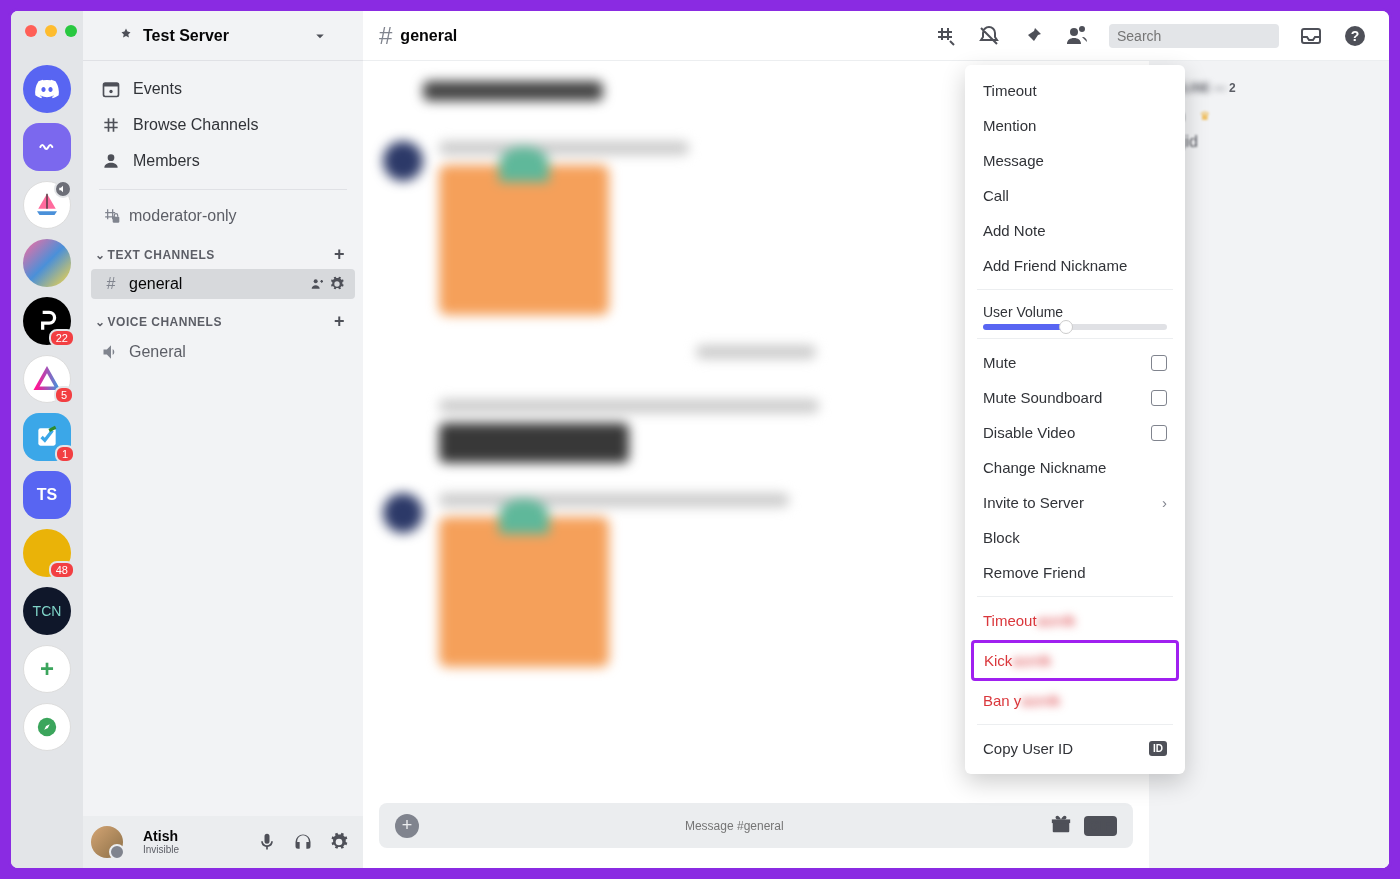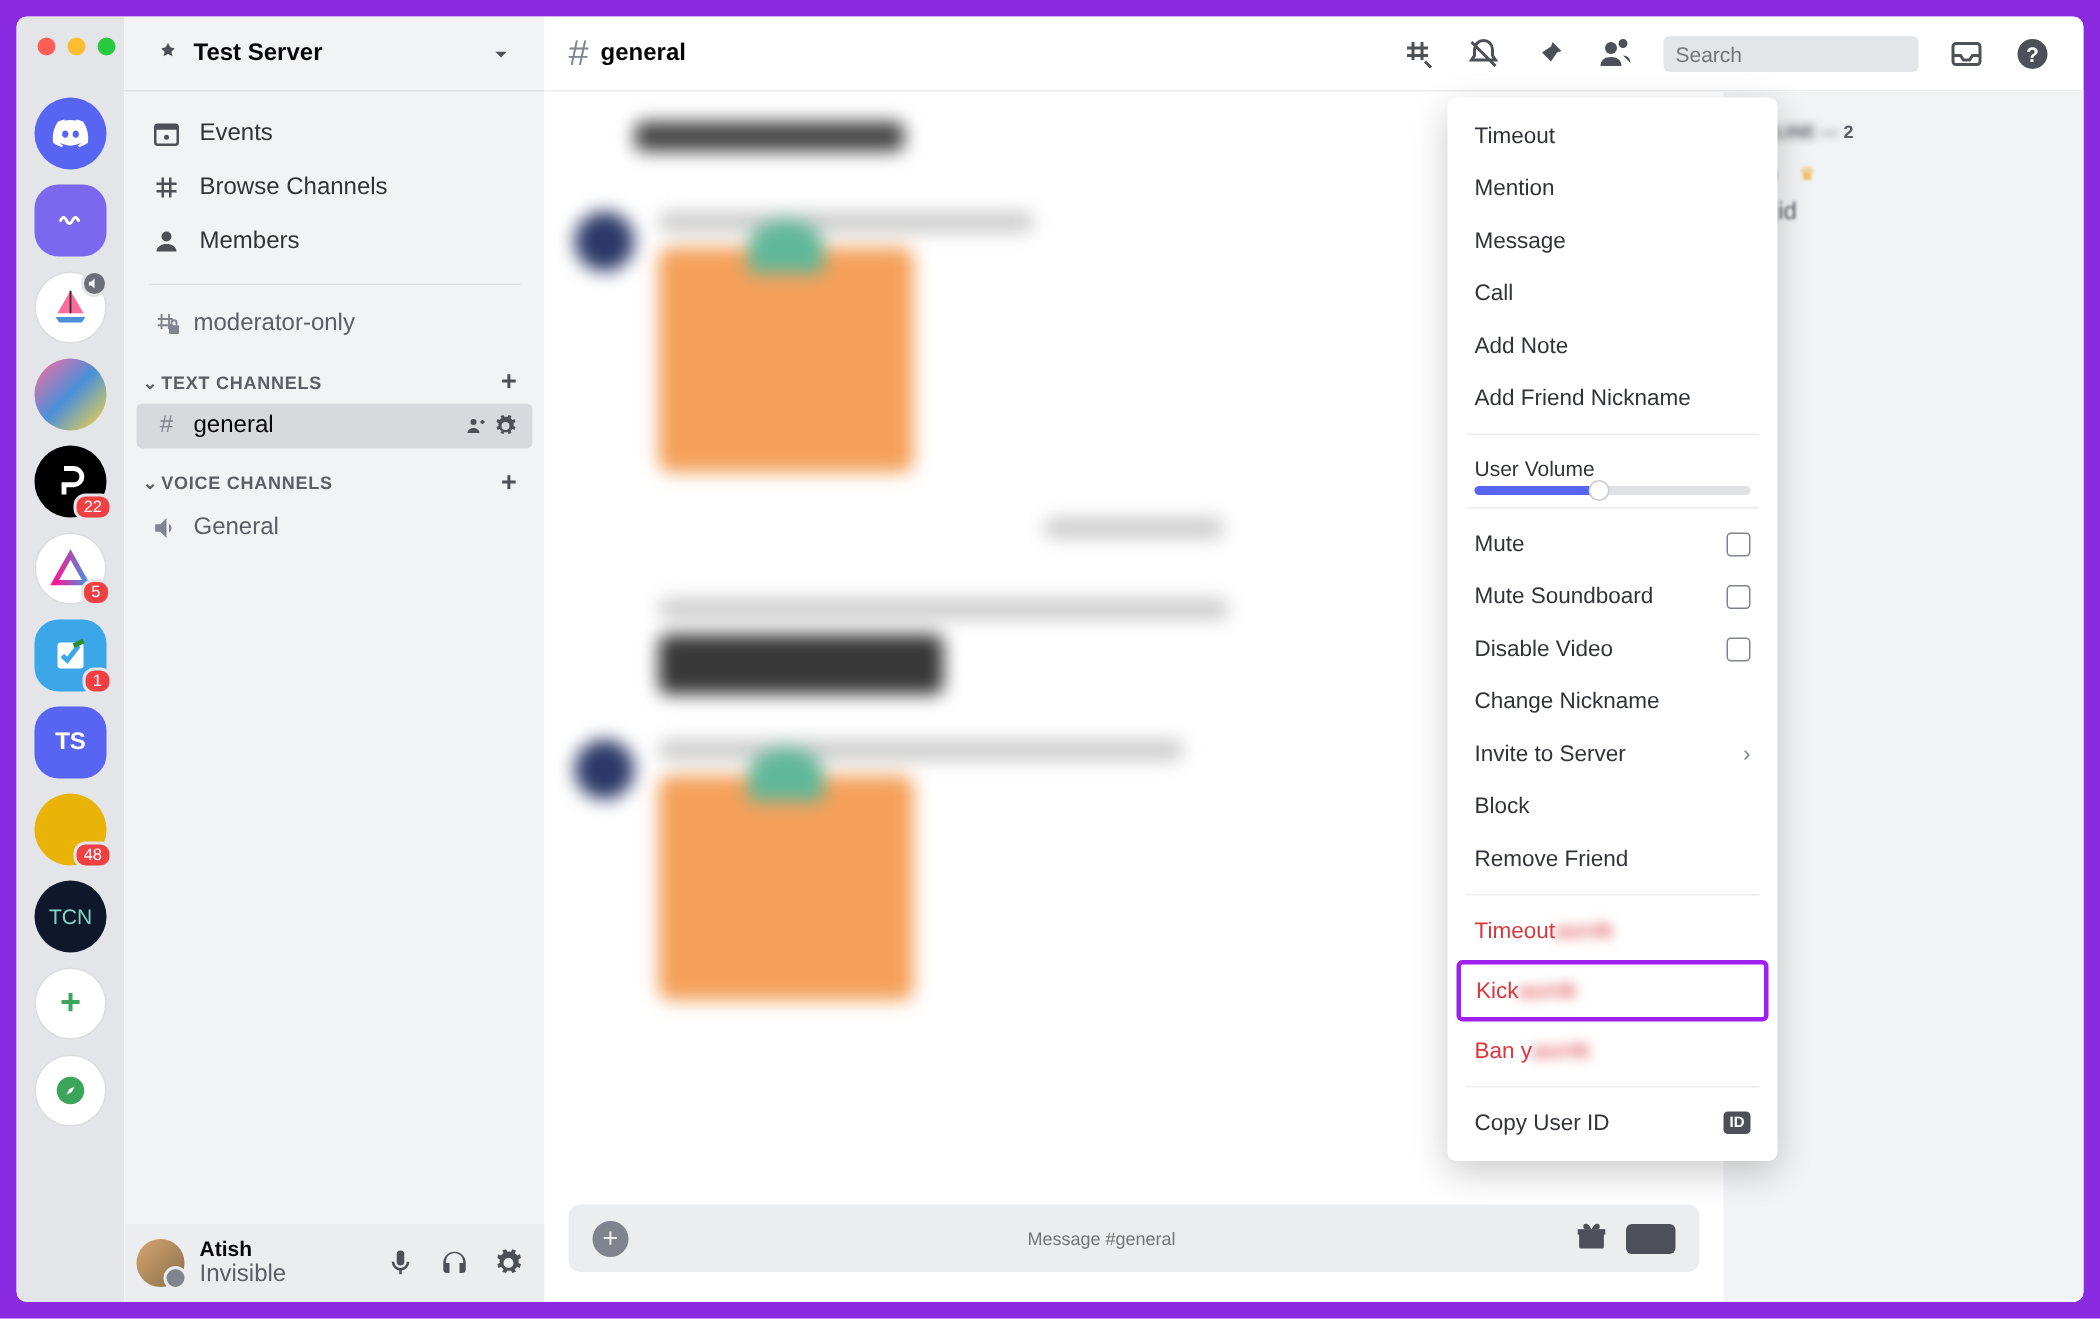--- a/index.html
+++ b/index.html
@@ -10,43 +10,43 @@
 .light.red { background: #ff5f57; }
 .light.yellow { background: #febc2e; }
 .light.green { background: #28c840; }
 .body-row { display: flex; height: 100%; }
 .server-col { width: 72px; background: #e3e5e8; display: flex; flex-direction: column; align-items: center; padding-top: 54px; gap: 10px; flex-shrink: 0; }
 .server-item { width: 48px; height: 48px; border-radius: 50%; display: flex; align-items: center; justify-content: center; font-weight: bold; font-size: 18px; position: relative; cursor: pointer; }
 .server-item.rounded { border-radius: 16px; }
 .server-badge { position: absolute; bottom: -2px; right: -4px; background: #f23f42; color: #fff; font-size: 11px; font-weight: 400; padding: 1px 5px; border-radius: 8px; border: 2px solid #e3e5e8; }
 .server-speaker { position: absolute; top: -2px; right: -2px; background: #6d6f78; width: 18px; height: 18px; border-radius: 50%; display: flex; align-items: center; justify-content: center; border: 2px solid #e3e5e8; }
 .channel-col { width: 280px; background: #f2f3f5; display: flex; flex-direction: column; flex-shrink: 0; }
-.server-header { height: 50px; padding: 0 20px; display: flex; align-items: center; border-bottom: 1px solid #e0e1e5; cursor: pointer; }
+.server-header { height: 50px; padding: 0 34px; display: flex; align-items: center; border-bottom: 1px solid #e0e1e5; cursor: pointer; }
 .server-header .gear { margin-right: 8px; }
 .server-header .name { font-weight: 600; font-size: 16px; color: #060607; flex: 1; }
 .server-header .chev { color: #4e5058; }
 .chan-list { flex: 1; padding: 10px 8px; overflow-y: auto; }
 .top-item { display: flex; align-items: center; gap: 12px; padding: 8px 10px; color: #313338; font-size: 16px; font-weight: 500; border-radius: 4px; cursor: pointer; }
 .top-item svg, .top-item .icon { width: 20px; height: 20px; color: #4e5058; }
 .divider { height: 1px; background: #e0e1e5; margin: 10px 8px; }
 .chan-item { display: flex; align-items: center; gap: 8px; padding: 6px 10px; color: #5c5e66; font-size: 16px; border-radius: 4px; cursor: pointer; }
 .chan-item .hash { width: 20px; text-align: center; color: #80848e; }
 .chan-item.active { background: #d7d9dc; color: #060607; }
 .chan-item.active .label { font-weight: 500; }
 .chan-item .actions { margin-left: auto; display: flex; gap: 4px; }
 .chan-item .actions svg { width: 16px; height: 16px; color: #4e5058; }
 .cat-header { display: flex; align-items: center; padding: 12px 4px 4px 4px; color: #5c5e66; font-size: 12px; font-weight: 600; letter-spacing: 0.5px; cursor: pointer; }
 .cat-header .arrow { margin-right: 2px; }
 .cat-header .plus { margin-left: auto; font-size: 18px; color: #4e5058; padding-right: 6px; }
 .user-footer { height: 52px; background: #ebedef; display: flex; align-items: center; padding: 0 8px; gap: 4px; }
 .user-footer .avatar { width: 32px; height: 32px; border-radius: 50%; background: #d4a574; position: relative; background-size: cover; }
 .user-footer .avatar::after { content: ''; position: absolute; bottom: -2px; right: -2px; width: 12px; height: 12px; border-radius: 50%; background: #80848e; border: 2px solid #ebedef; }
-.user-footer .info { flex: 1; margin-left: 6px; }
+.user-footer .info { flex: 1; margin-left: 16px; }
 .user-footer .uname { font-size: 14px; font-weight: 600; color: #060607; line-height: 1.1; }
-.user-footer .ustatus { font-size: 16px; color: #5c5e66; }
+.user-footer .ustatus { font-size: 10px; color: #5c5e66; }
 .user-footer .ubtn { width: 32px; height: 32px; display: flex; align-items: center; justify-content: center; color: #4e5058; cursor: pointer; }
 .main-col { flex: 1; display: flex; flex-direction: column; background: #ffffff; min-width: 0; }
 .chat-header { height: 50px; display: flex; align-items: center; padding: 0 16px; border-bottom: 1px solid #eceef0; gap: 8px; }
 .chat-header .hash-big { color: #80848e; font-size: 24px; font-weight: 400; }
 .chat-header .title { font-weight: 600; font-size: 16px; color: #060607; flex: 1; }
 .chat-header .hbtn { width: 24px; height: 24px; color: #4e5058; cursor: pointer; margin: 0 6px; display: flex; align-items: center; justify-content: center; }
 .search-box { background: #e3e5e8; border-radius: 4px; padding: 4px 8px; display: flex; align-items: center; width: 170px; margin: 0 6px; }
 .search-box input { background: transparent; border: none; outline: none; font-size: 14px; flex: 1; color: #313338; }
 .search-box svg { width: 16px; height: 16px; color: #4e5058; }
 .chat-body { flex: 1; display: flex; min-height: 0; }

